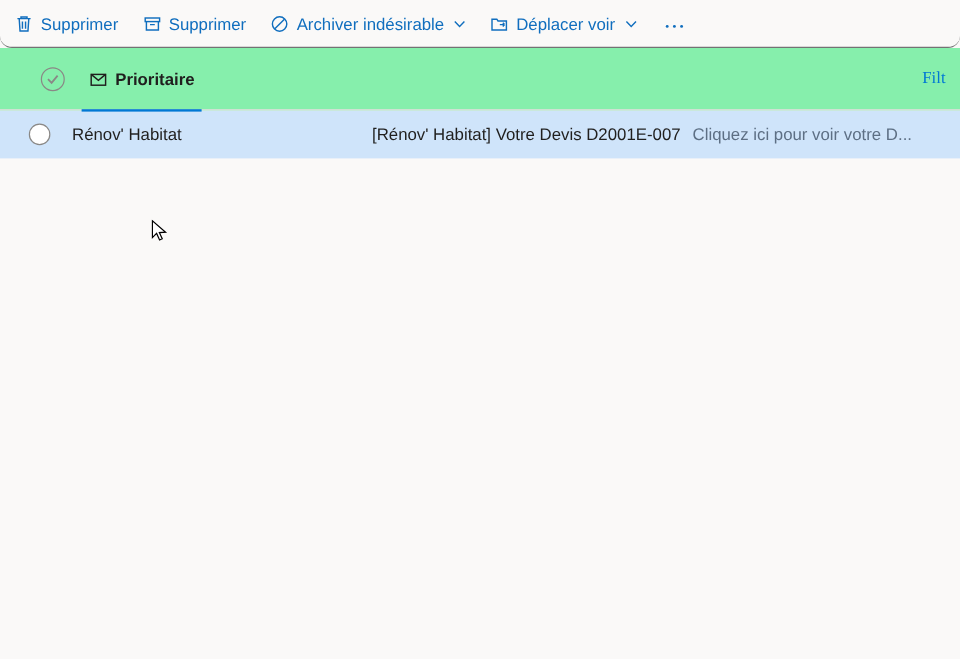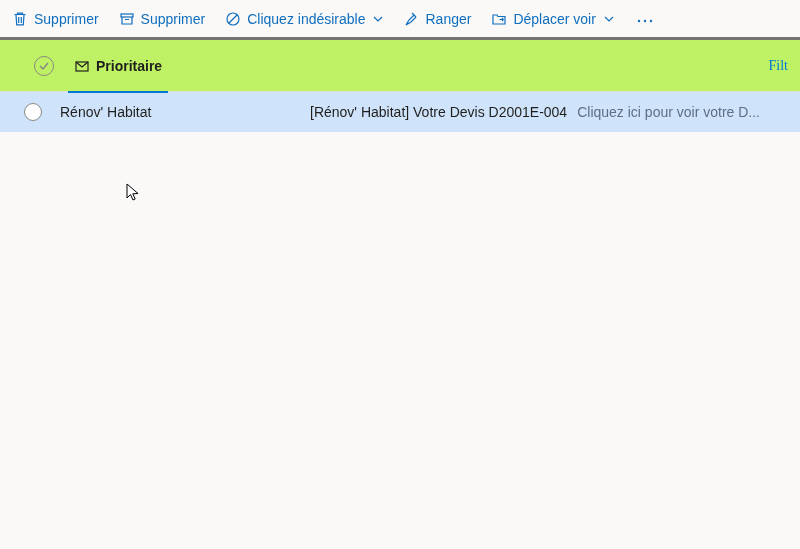--- a/index.html
+++ b/index.html
@@ -11,43 +11,44 @@
     background: #faf9f8;
     overflow: hidden;
     position: relative;
   }
   .toolbar {
     display: flex;
     align-items: center;
     gap: 8px;
     height: 40px;
     padding: 0 6px;
-    border-bottom: 3px solid #737373;
+    border-bottom: 1px solid #737373;
     background: #faf9f8;
+    border-radius: 10px;
   }
   .tb-btn {
     display: inline-flex;
     align-items: center;
     gap: 6px;
     padding: 4px 6px;
     color: #106ebe;
     cursor: pointer;
     font-size: 14px;
     white-space: nowrap;
   }
   .tb-btn svg { display:block; }
   .tb-chevron { margin-left: 2px; }
   .tb-more { padding: 4px 8px; color:#106ebe; letter-spacing: 1px; }
   .tabs-row {
     display:flex;
     align-items:center;
     height: 52px;
     padding: 0 12px;
     border-bottom: 1px solid #e1dfdd;
-    background:#bef264;
+    background:#86efac;
     position:relative;
   }
   .select-all {
     width: 20px; height:20px;
     border:1px solid #8a8886;
     border-radius:50%;
     margin: 0 16px 0 22px;
     display:flex; align-items:center; justify-content:center;
     cursor:pointer;
   }
@@ -131,30 +132,24 @@
       <rect x="2" y="3" width="12" height="3"></rect>
         <path d="M3 6v7h10V6M6 8.5h4"></path>
     </svg>
     <span>Supprimer</span>
   </div>
   <div class="tb-btn">
     <svg width="16" height="16" viewBox="0 0 16 16" fill="none" stroke="#106ebe" stroke-width="1.2">
       <circle cx="8" cy="8" r="6"></circle>
         <path d="M4 12L12 4"></path>
     </svg>
-    <span>Cliquez indésirable</span>
+    <span>Archiver indésirable</span>
     <svg class="tb-chevron" width="10" height="10" viewBox="0 0 10 10" fill="none" stroke="#106ebe" stroke-width="1.2">
         <path d="M1 3l4 4 4-4"></path>
       </svg>
-  </div>
-  <div class="tb-btn">
-    <svg width="16" height="16" viewBox="0 0 16 16" fill="none" stroke="#106ebe" stroke-width="1.2">
-      <path d="M9 2l4 4M11 4l-5 5-3 5 5-3 5-5M4 11l1 1"></path>
-    </svg>
-    <span>Ranger</span>
   </div>
   <div class="tb-btn">
     <svg width="16" height="16" viewBox="0 0 16 16" fill="none" stroke="#106ebe" stroke-width="1.2">
       <path d="M2 4h4l1 1.5h7V13H2zM8.5 8.5h4m0 0-1.5-1.5M12.5 8.5 11 10"></path>
     </svg>
     <span>Déplacer voir</span>
     <svg class="tb-chevron" width="10" height="10" viewBox="0 0 10 10" fill="none" stroke="#106ebe" stroke-width="1.2">
         <path d="M1 3l4 4 4-4"></path>
       </svg>
   </div>
@@ -182,20 +177,20 @@
   </div>
   <div class="filter-link">
     <span>Filt</span>
   </div>
 </div>
 
 <div>
   <div class="msg-row">
     <div class="msg-check"></div>
     <div class="msg-sender">Rénov' Habitat</div>
-    <div class="msg-subject">[Rénov' Habitat] Votre Devis D2001E-004</div>
+    <div class="msg-subject">[Rénov' Habitat] Votre Devis D2001E-007</div>
     <div class="msg-preview">Cliquez ici pour voir votre D...</div>
   </div>
 </div>
 
 <svg class="cursor-overlay" width="16" height="20" viewBox="0 0 16 20">
   <path d="M1 1 L1 15 L4.5 11.5 L7 17 L9.2 16 L6.8 10.8 L12 10.5 Z" fill="#ffffff" stroke="#000" stroke-width="1"></path>
 </svg>
 
 </body></html>

